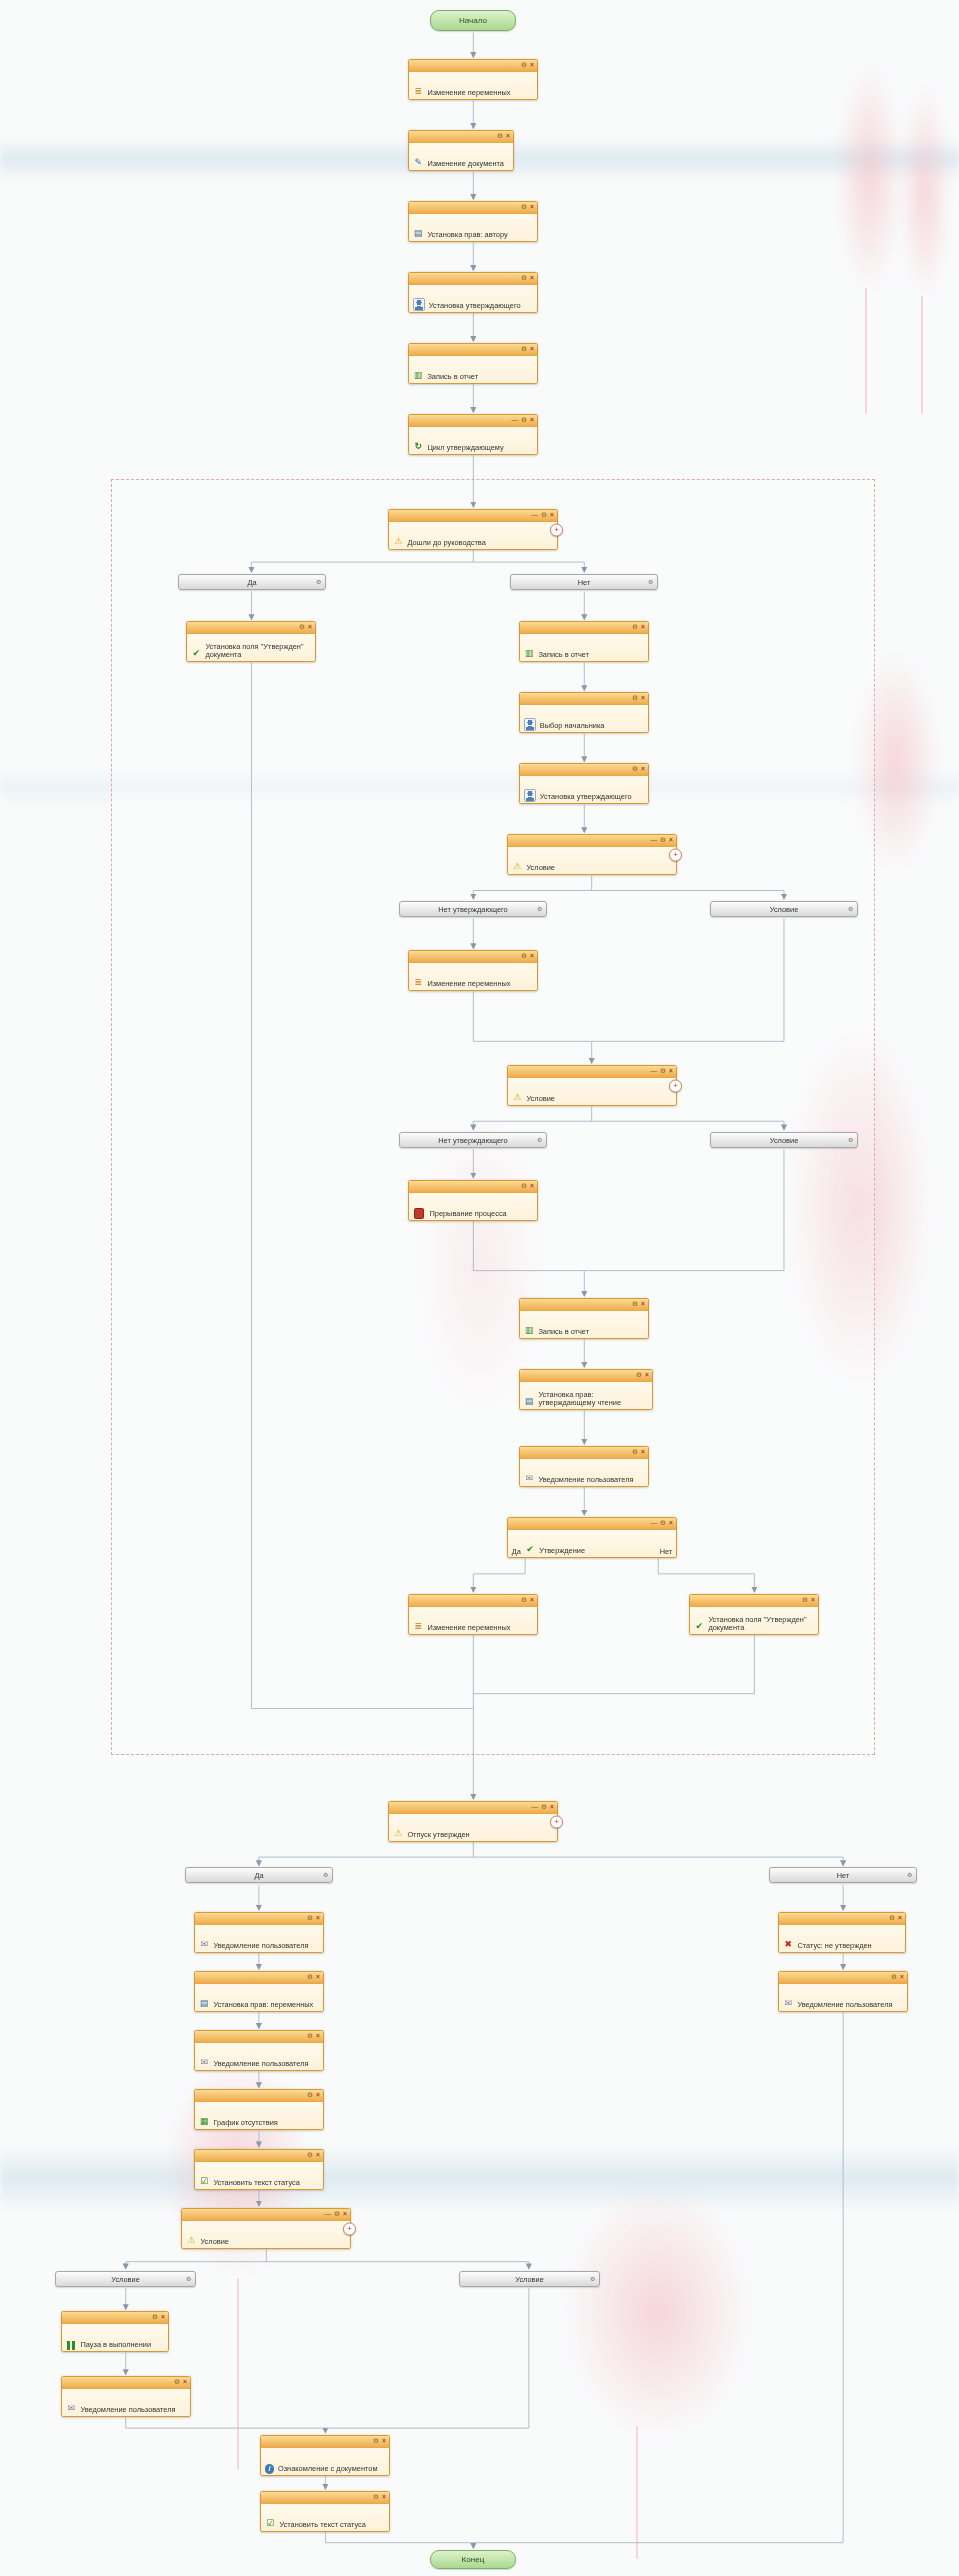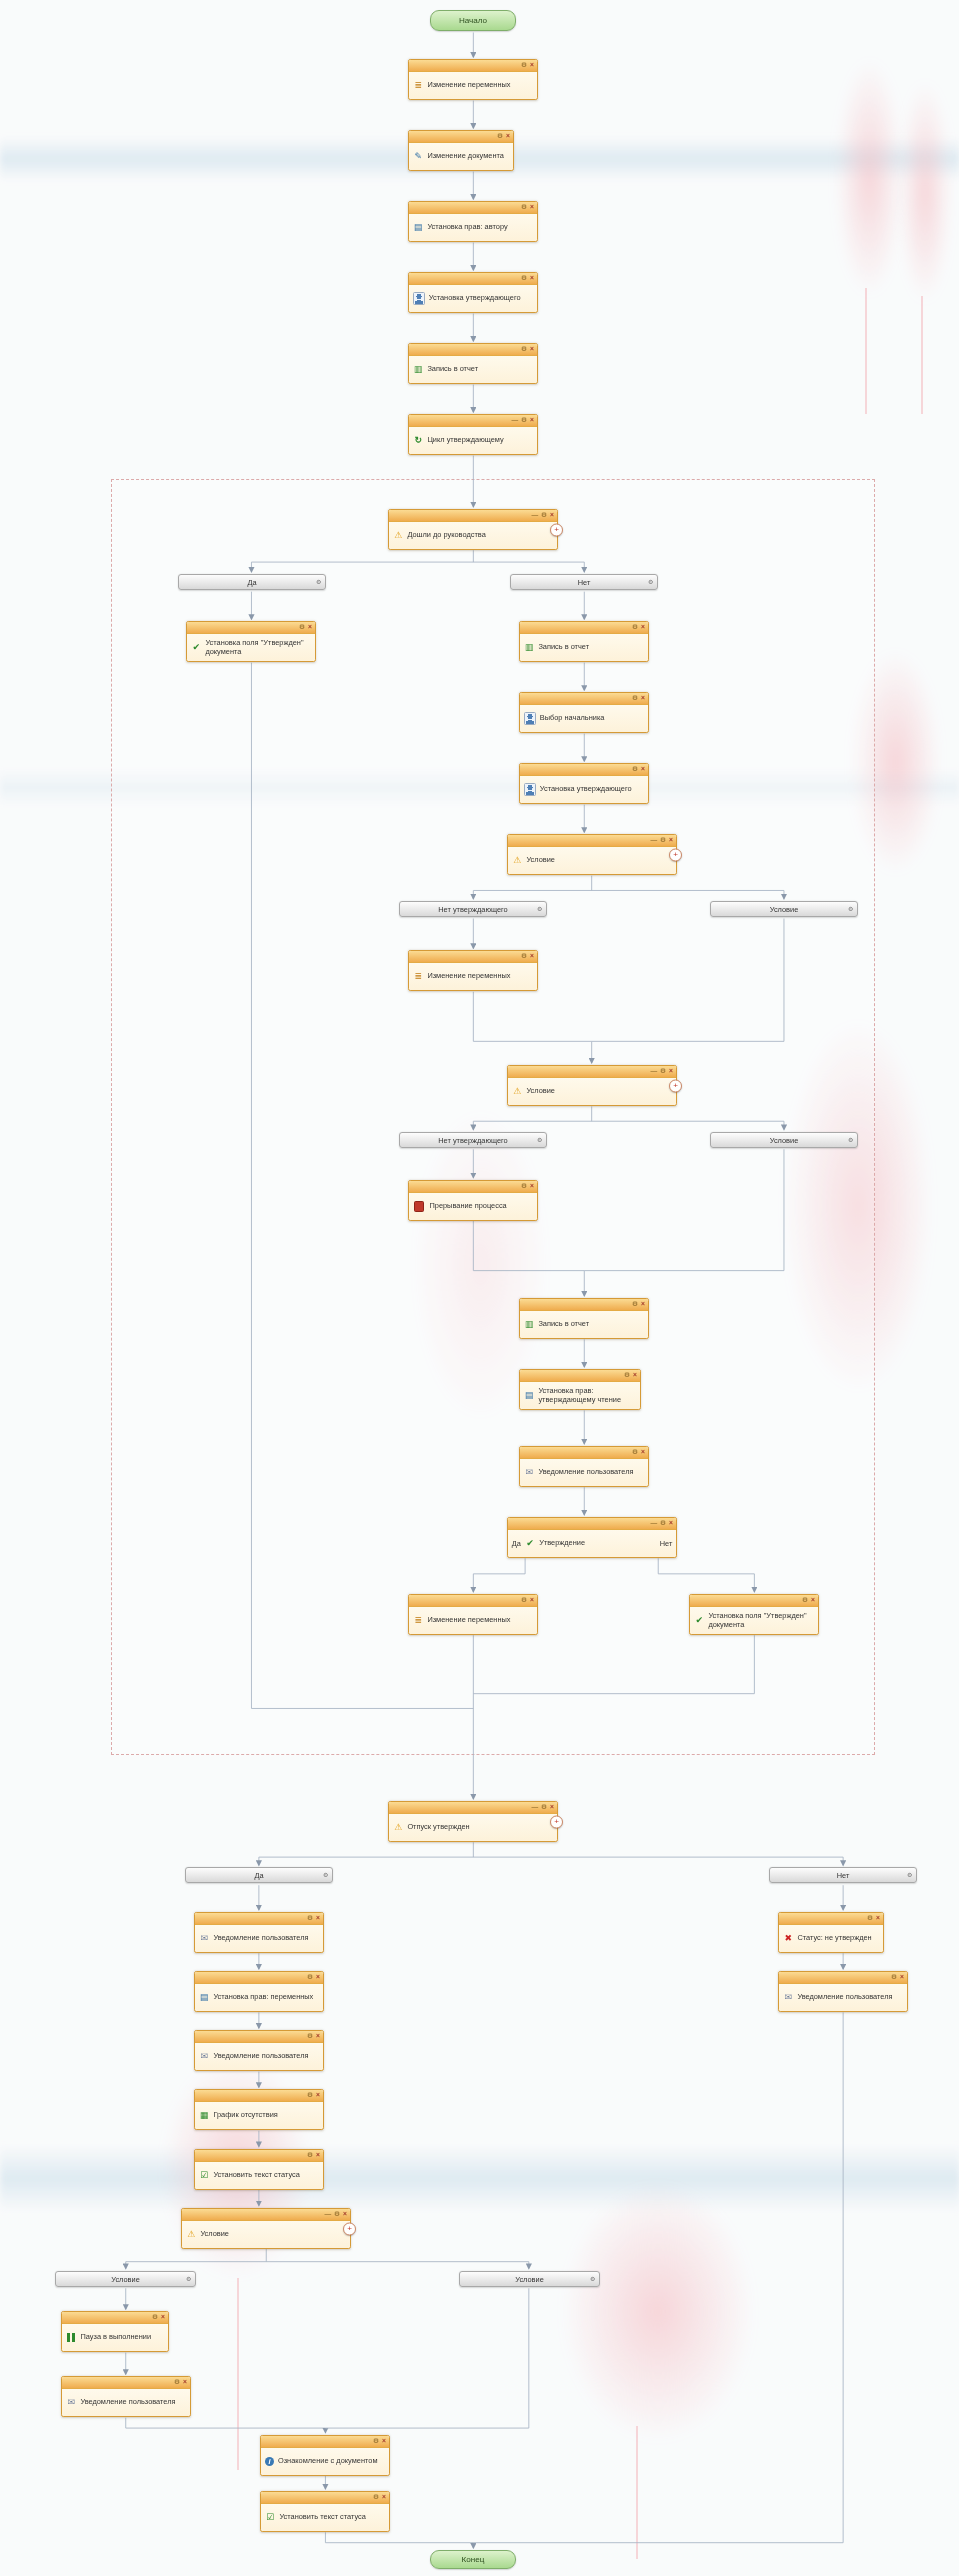--- a/index.html
+++ b/index.html
@@ -30,21 +30,21 @@
   .node{position:absolute;height:41px;box-sizing:border-box;z-index:3;
     border:0.7px solid #d59a36;border-radius:2.2px;
     background:linear-gradient(#fffdf4,#fdf2da);
     box-shadow:0 0.7px 2.2px rgba(100,80,40,.28);
     display:flex;flex-direction:column;}
   .nh{height:11px;flex:0 0 11px;display:flex;justify-content:flex-end;align-items:center;gap:3px;
     padding:0 3px;border-bottom:0.7px solid #e4ab45;border-radius:1.5px 1.5px 0 0;
     background:linear-gradient(#fbdb93,#efac4e);}
   .hb{font-size:6.7px;line-height:6.7px;color:#7d5a1d;cursor:pointer;}
   .hb.close{color:#a33b2b;font-weight:bold;}
-  .nb{flex:1;display:flex;align-items:center;gap:3.7px;padding:1.5px 3.7px;}
+  .nb{flex:1;display:flex;align-items:flex-end;gap:3.7px;padding:1.5px 3.7px;}
   .lb{font-size:7.4px;line-height:8.1px;color:#333;}
   .yn{font-size:7.4px;color:#333;}
   .plus{position:absolute;right:-6px;top:50%;transform:translateY(-50%);
     width:11px;height:11px;border-radius:50%;background:#fff;border:0.7px solid #cc8866;
     color:#c0392b;font-size:8.1px;line-height:9.6px;text-align:center;z-index:4;
     box-shadow:0 0.7px 1.5px rgba(0,0,0,.25);cursor:pointer;}
 
   
   .bar{position:absolute;height:16.3px;box-sizing:border-box;z-index:3;
     border:0.7px solid #a8a8a8;border-radius:3px;
@@ -379,21 +379,21 @@
   <div class="nh">
     <span class="hb gear">⚙</span>
     <span class="hb close">×</span>
   </div>
   <div class="nb">
     <span class="ic i-report"></span>
     <span class="lb">Запись в отчет</span>
   </div>
 </div>
 
-<div class="node" style="left:519px;top:1369px;width:122px">
+<div class="node" style="left:519px;top:1369px;width:134px">
   <div class="nh">
     <span class="hb gear">⚙</span>
     <span class="hb close">×</span>
   </div>
   <div class="nb">
     <span class="ic i-perms"></span>
     <span class="lb">Установка прав: утверждающему чтение</span>
   </div>
 </div>
 
@@ -580,21 +580,21 @@
   <div class="nh">
     <span class="hb gear">⚙</span>
     <span class="hb close">×</span>
   </div>
   <div class="nb">
     <span class="ic i-statustext"></span>
     <span class="lb">Установить текст статуса</span>
   </div>
 </div>
 
-<div class="node" style="left:778px;top:1912px;width:106px">
+<div class="node" style="left:778px;top:1912px;width:128px">
   <div class="nh">
     <span class="hb gear">⚙</span>
     <span class="hb close">×</span>
   </div>
   <div class="nb">
     <span class="ic i-statusno"></span>
     <span class="lb">Статус: не утвержден</span>
   </div>
 </div>
 

